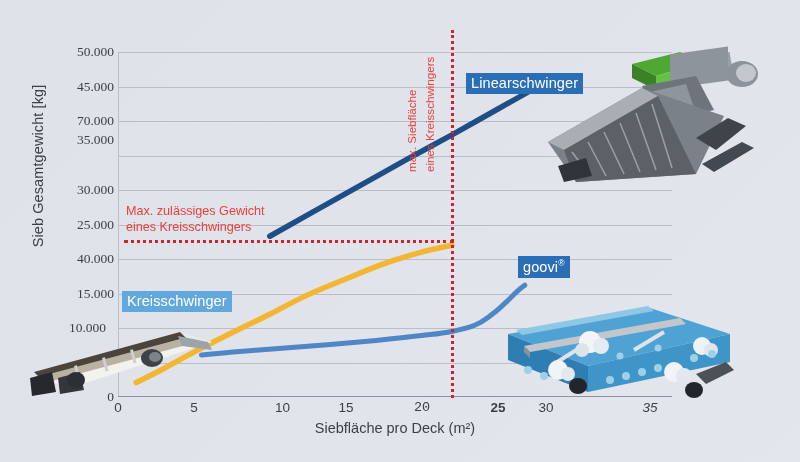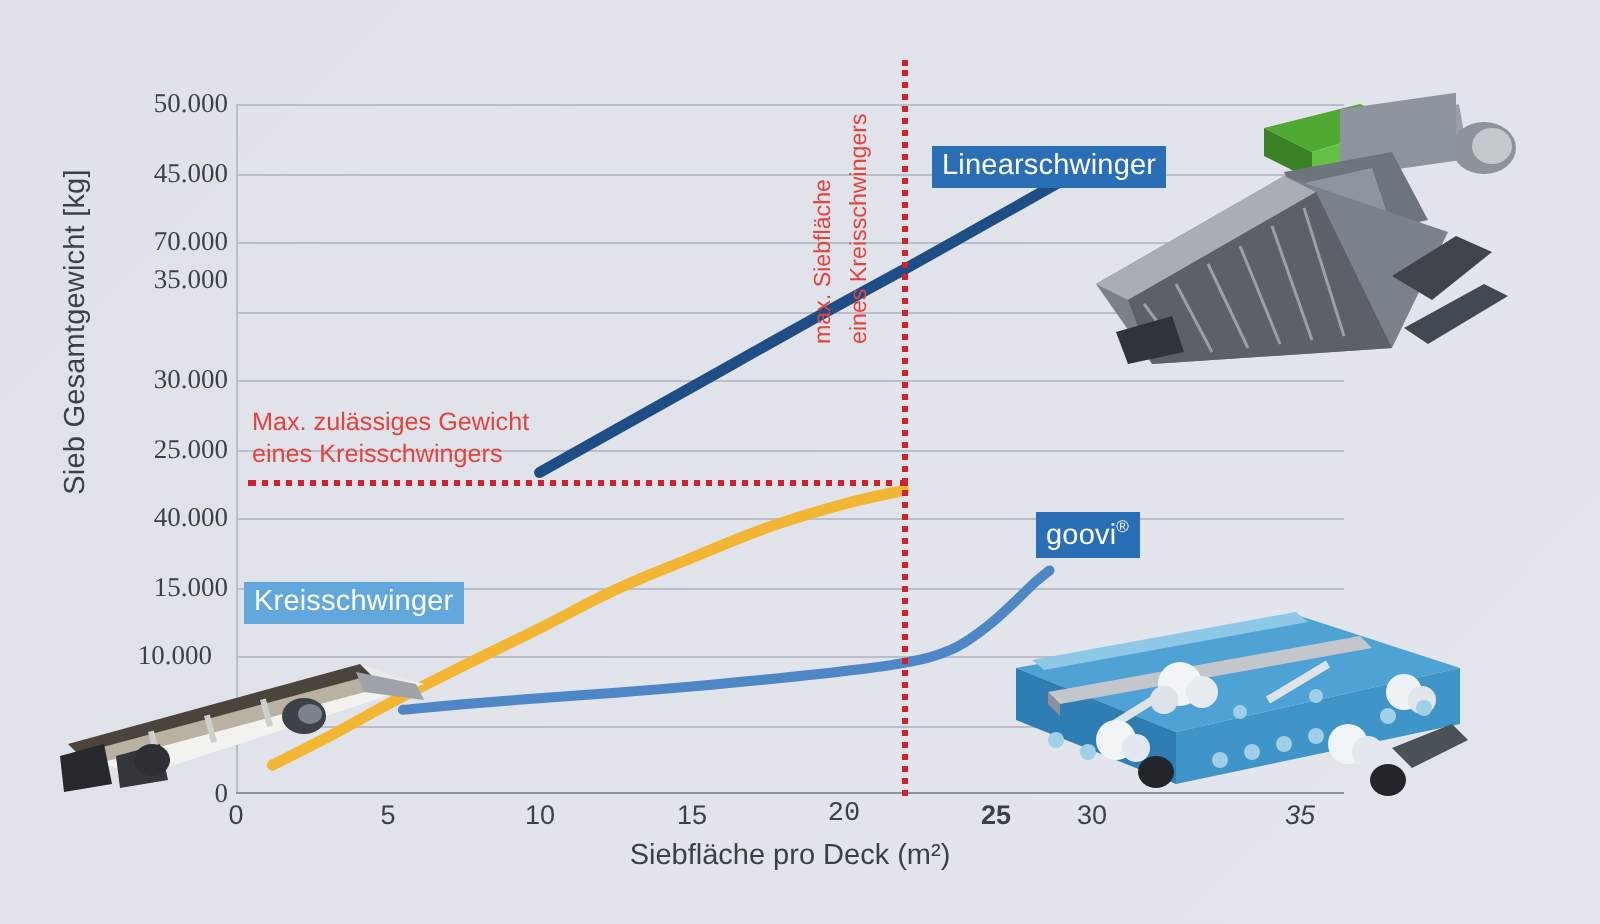--- a/index.html
+++ b/index.html
@@ -174,21 +174,21 @@
     <div class="ytick2" style="left:48px; top:224.5px;">25.000</div>
     <div class="ytick2" style="left:48px; top:259px;">40.000</div>
     <div class="ytick2" style="left:48px; top:293.5px;">15.000</div>
     <div class="ytick2" style="left:40px; top:328px;">10.000</div>
     <div class="ytick2" style="left:48px; top:397px;">0</div>
   </div>
 
   <div>
     <div class="xtick" style="left:98px;">0</div>
     <div class="xtick" style="left:174px;">5</div>
-    <div class="xtick" style="left:250px;">10</div>
+    <div class="xtick" style="left:250px;text-align:right;">10</div>
     <div class="xtick" style="left:326px;text-align:center;">15</div>
     <div class="xtick" style="left:402px;font-family:Liberation Mono, monospace;">20</div>
     <div class="xtick" style="left:478px;font-weight:bold;">25</div>
     <div class="xtick" style="left:526px;">30</div>
     <div class="xtick" style="left:630px;font-style:italic;">35</div>
   </div>
 
   <div class="xlabel">
     <span>Siebfläche pro Deck (m²)</span>
   </div>

